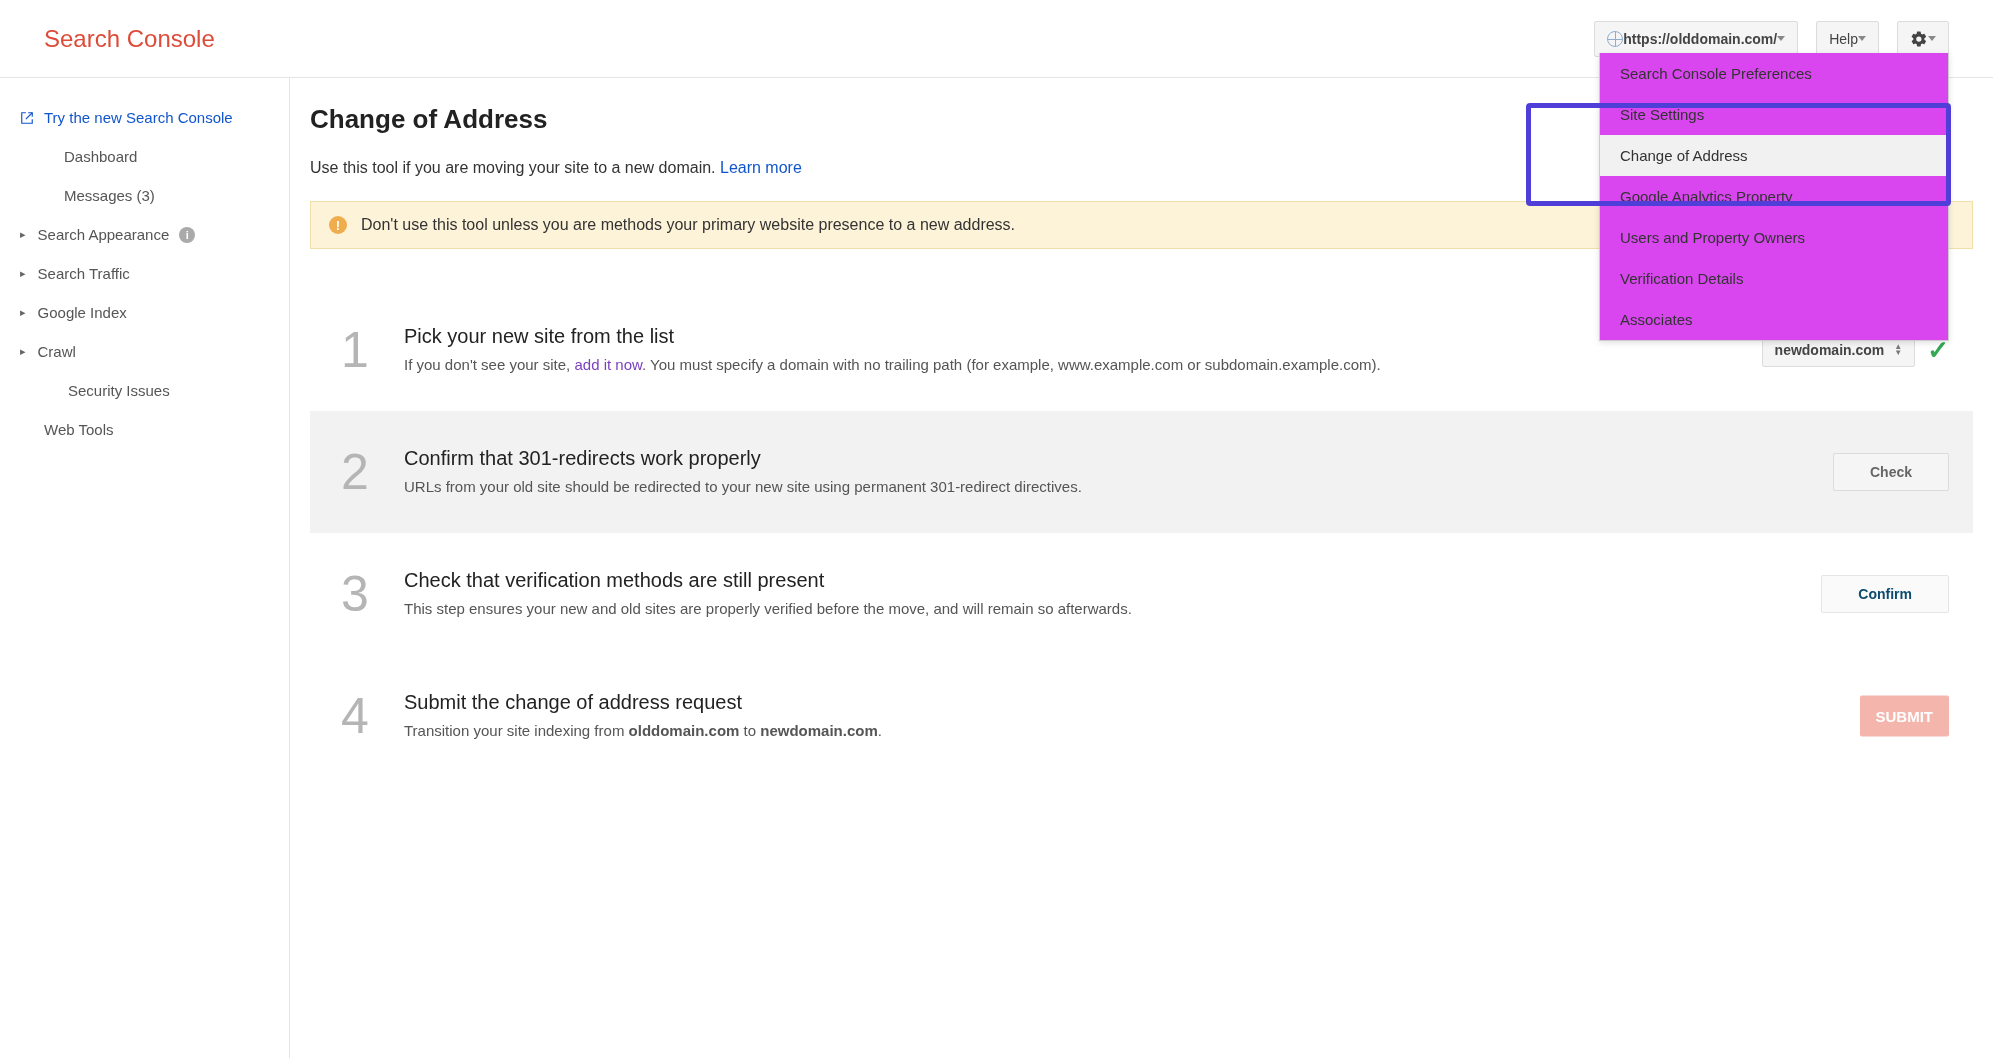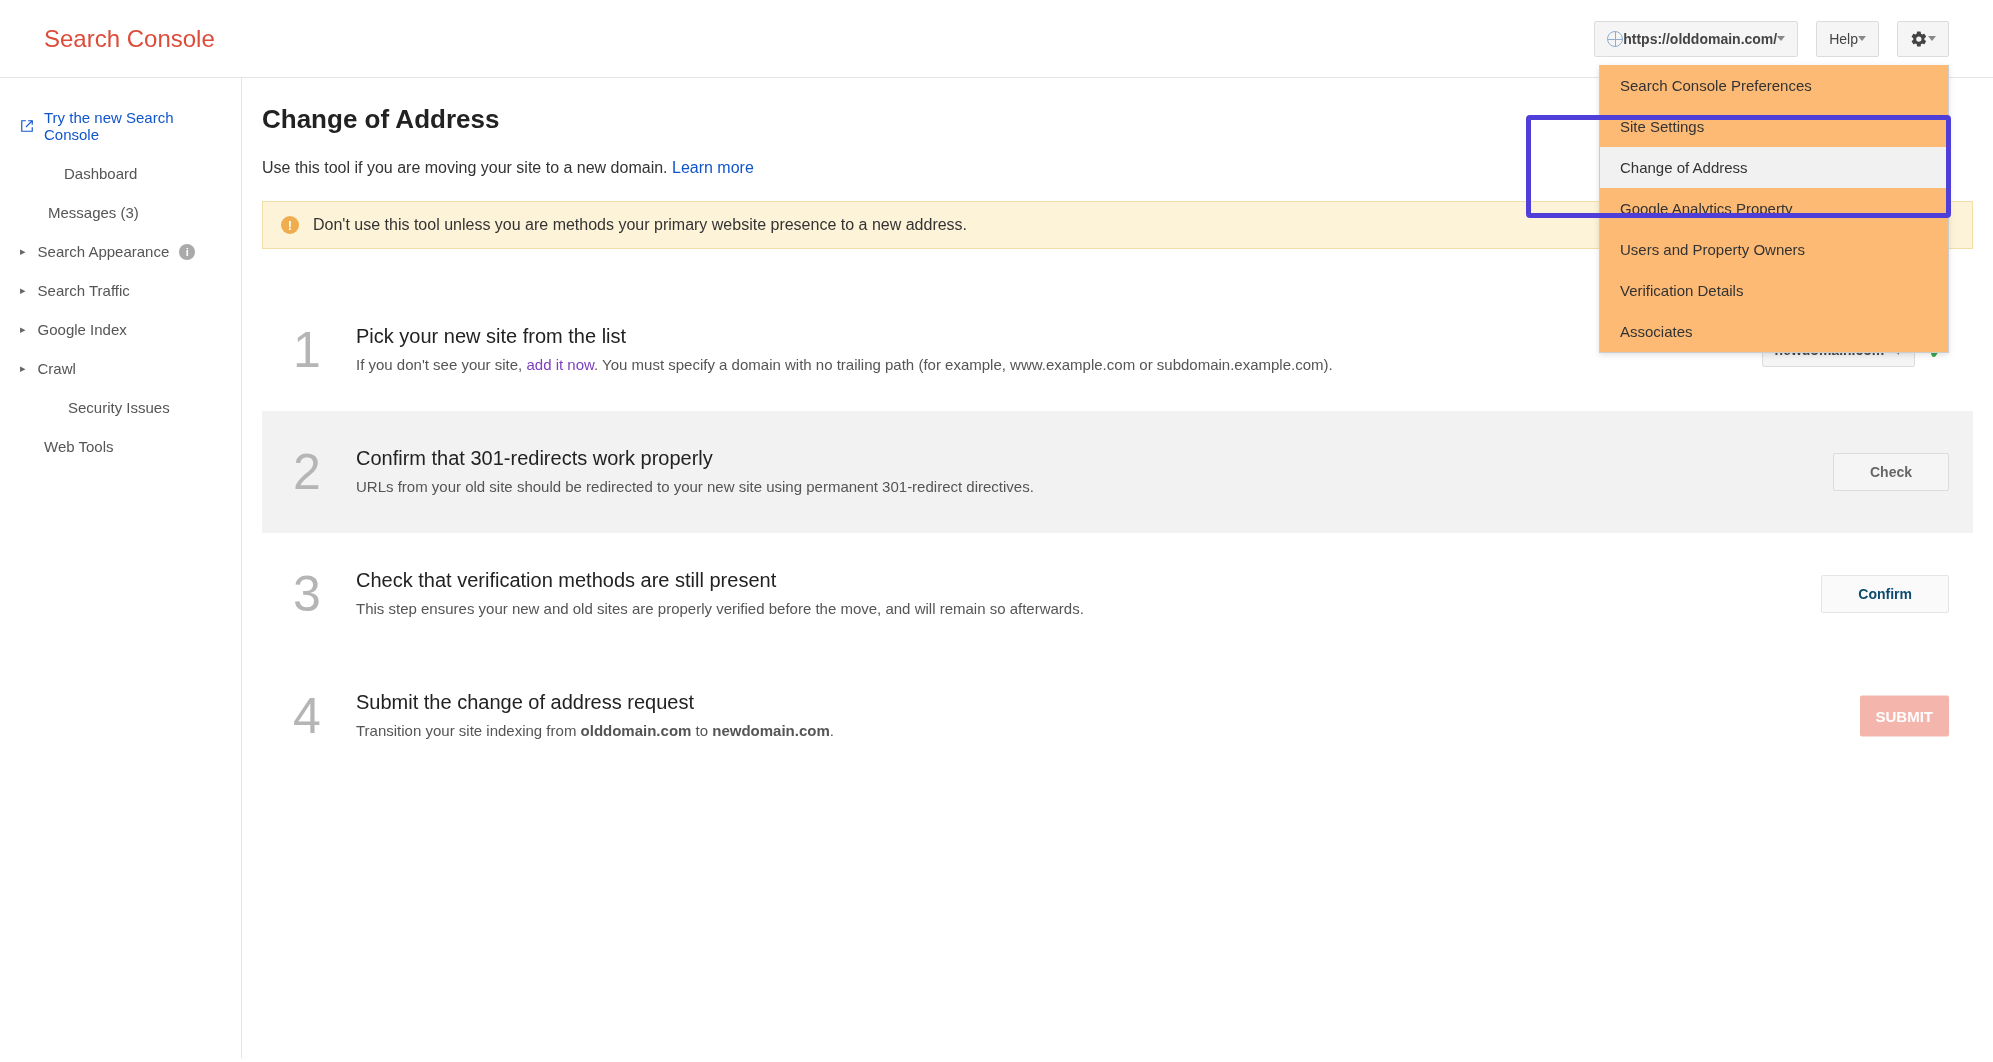--- a/index.html
+++ b/index.html
@@ -19,30 +19,30 @@
     padding: 8px 12px; font-size: 14px; color: #444; cursor: pointer; height: 36px;
   }
   .selector-box { font-weight: bold; }
   .globe { width: 16px; height: 16px; border: 1.5px solid #8faecf; border-radius: 50%; position: relative; display: inline-block; }
   .globe::before { content:""; position:absolute; top:0; bottom:0; left:50%; width:1px; background:#8faecf; }
   .globe::after { content:""; position:absolute; left:0; right:0; top:50%; height:1px; background:#8faecf; }
   .caret-down { width:0;height:0;border-left:4px solid transparent;border-right:4px solid transparent;border-top:5px solid #888; display:inline-block;}
   .gear-icon svg { display:block; }
 
   .dropdown-menu {
-    position: absolute; top: 44px; right: 0; width: 350px; background: #fdba74;
+    position: absolute; top: 32px; right: 0; width: 350px; background: #d946ef;
     border: 1px solid #ccc; border-top: none; box-shadow: 0 2px 6px rgba(0,0,0,0.12);
     z-index: 10;
   }
   .dropdown-item { padding: 12px 20px; font-size: 15px; color: #333; cursor: pointer; position: relative;}
   .dropdown-item.active { background: #f1f1f1; }
   .highlight-border { position:absolute; border:5px solid #4f3ed8; border-radius:4px; left:-74px; right:-3px; top:-32px; bottom:-30px; pointer-events:none; z-index:20;}
 
   .layout { display: flex; }
-  .sidebar { width: 242px; border-right: 1px solid #e5e5e5; padding: 20px 0; min-height: 980px;}
+  .sidebar { width: 290px; border-right: 1px solid #e5e5e5; padding: 20px 0; min-height: 980px;}
   .sidebar-row { display: flex; align-items: center; gap: 10px; padding: 11px 20px 11px 20px; font-size: 15px; color: #555; cursor: pointer;}
   .sidebar-row.try-new { color: #1155cc; }
   .ext-icon { width:14px; height:14px; display:inline-block; }
   .sidebar-row.toggle::before { content:"▸"; color:#666; margin-right:2px; font-size:11px;}
   .info-circle { width:16px;height:16px;border-radius:50%;background:#aaa;color:#fff;display:inline-flex;align-items:center;justify-content:center;font-size:11px;font-weight:bold;}
 
   .main { flex:1; padding: 26px 20px 40px 20px; }
   .page-title { font-size: 26px; color:#222; margin-bottom: 24px; }
   .intro { font-size: 16px; color:#333; margin-bottom: 24px;}
   .intro a.link { color:#1155cc; }
@@ -113,21 +113,21 @@
             <path d="M14 3h7v7"></path>
             <path d="M10 14L21 3"></path>
             <path d="M21 14v7H3V3h7"></path>
           </svg>
       </span>
       <span>Try the new Search Console</span>
     </div>
     <div class="sidebar-row" style="padding-left:64px;">
         <span>Dashboard</span>
       </div>
-    <div class="sidebar-row" style="padding-left:48px;">
+    <div class="sidebar-row" style="padding-left:64px;">
         <span>Messages (3)</span>
       </div>
     <div class="sidebar-row toggle">
       <span>Search Appearance</span>
       <span class="info-circle">i</span>
     </div>
     <div class="sidebar-row toggle">
         <span>Search Traffic</span>
       </div>
     <div class="sidebar-row toggle">

